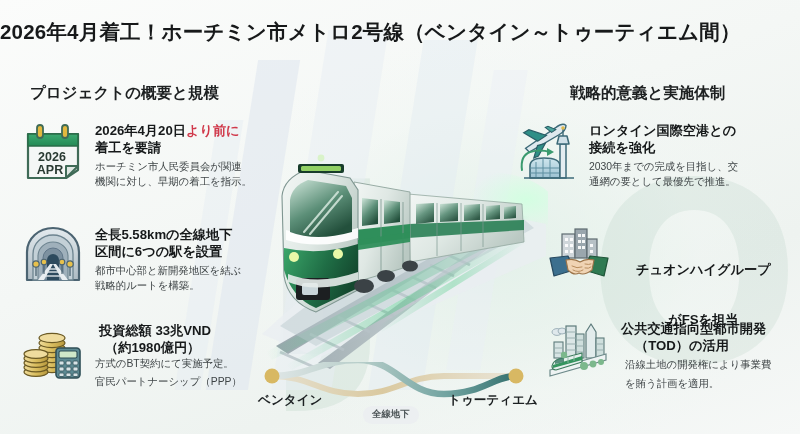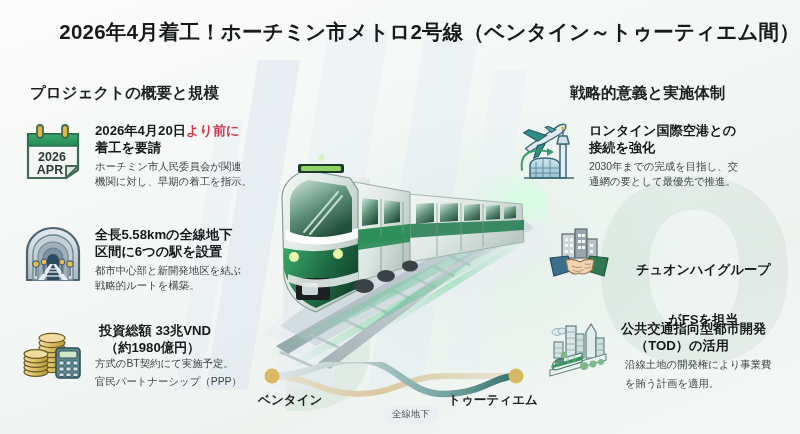--- a/index.html
+++ b/index.html
@@ -25,21 +25,21 @@
   .wm-i{left:262px;top:160px;font-size:230px;color:rgba(160,175,190,.12);}
   
   .panel{position:absolute;background:rgba(222,230,238,.55);transform:skewX(-9deg);}
   .p1{left:232px;top:60px;width:42px;height:330px;}
   .p2{left:300px;top:30px;width:60px;height:360px;background:rgba(231,238,244,.5);}
   .p3{left:396px;top:40px;width:54px;height:350px;background:rgba(226,234,241,.45);}
   .p4{left:470px;top:70px;width:34px;height:300px;background:rgba(233,239,245,.42);}
   .p5{left:196px;top:120px;width:26px;height:270px;background:rgba(228,235,242,.40);}
 
   
-  .title-bar{position:absolute;left:0;top:18px;width:800px;text-align:right;}
+  .title-bar{position:absolute;left:0;top:18px;width:800px;text-align:left;}
   .title{
     display:inline-block;font-size:20.5px;font-weight:700;color:#17191a;
     letter-spacing:.2px;white-space:nowrap;
   }
 
   
   .col-head{
     position:absolute;font-size:15.5px;font-weight:700;color:#1d2021;white-space:nowrap;
   }
   .col-head.left{left:30px;top:83px;}
@@ -76,23 +76,23 @@
 
   
   .route{position:absolute;left:250px;top:362px;width:320px;height:62px;}
   .route svg{display:block;}
   .st-label{
     position:absolute;font-size:12.6px;font-weight:700;color:#1c2022;white-space:nowrap;
   }
   .st-left{left:258px;top:392px;}
   .st-right{left:448px;top:392px;}
   .pill{
-    position:absolute;left:383px;top:406px;
+    position:absolute;left:363px;top:406px;
     background:#eceff1;border-radius:9px;padding:2px 9px 3px;
-    font-size:9.4px;color:#4b5356;white-space:nowrap;font-weight:400;
+    font-size:9.4px;color:#4b5356;white-space:nowrap;font-weight:700;
   }
 
   
   .train-wrap{position:absolute;left:258px;top:120px;width:290px;height:250px;}
 </style>
 </head>
 <body>
 
 <div class="canvas">
 

